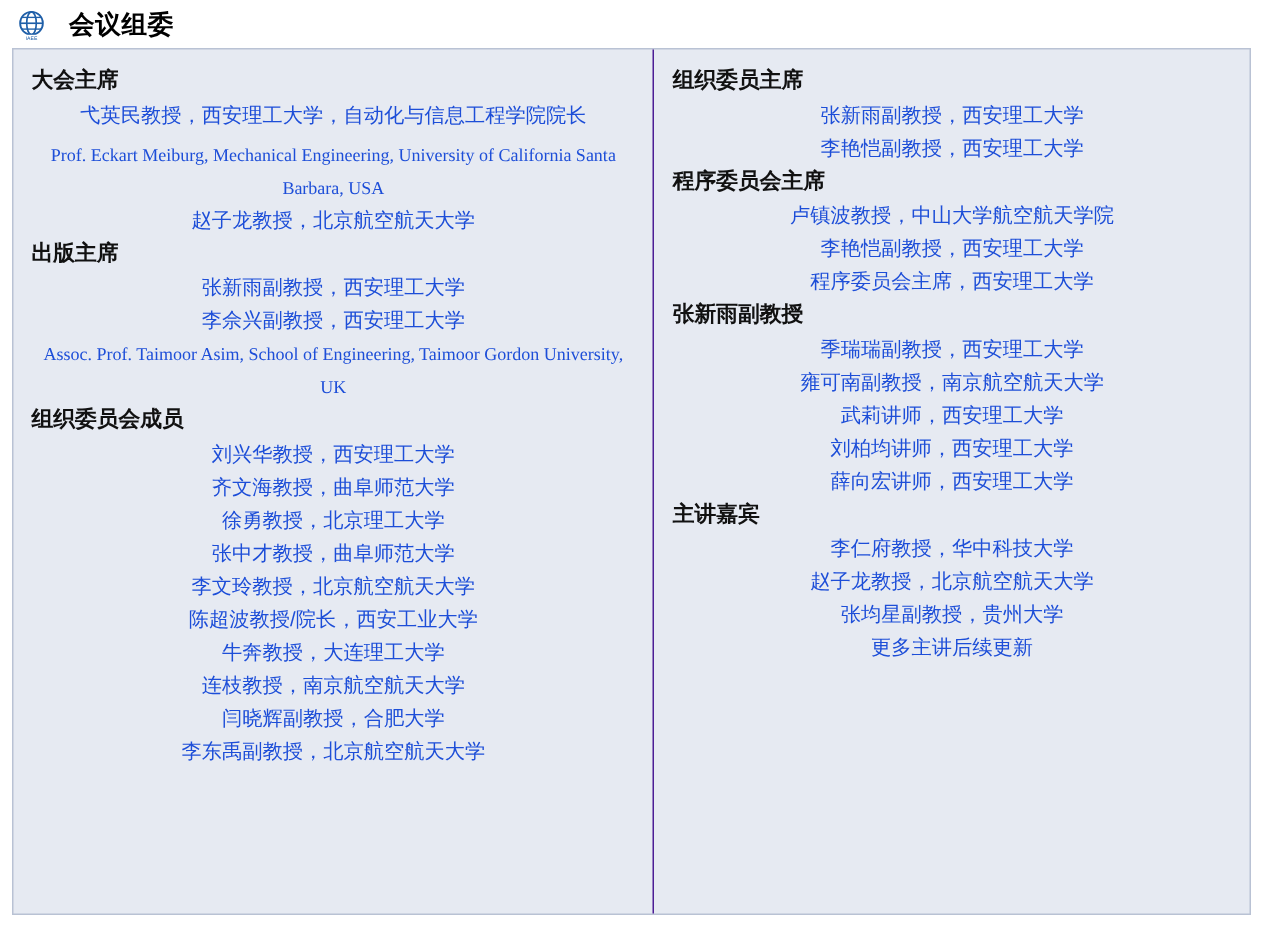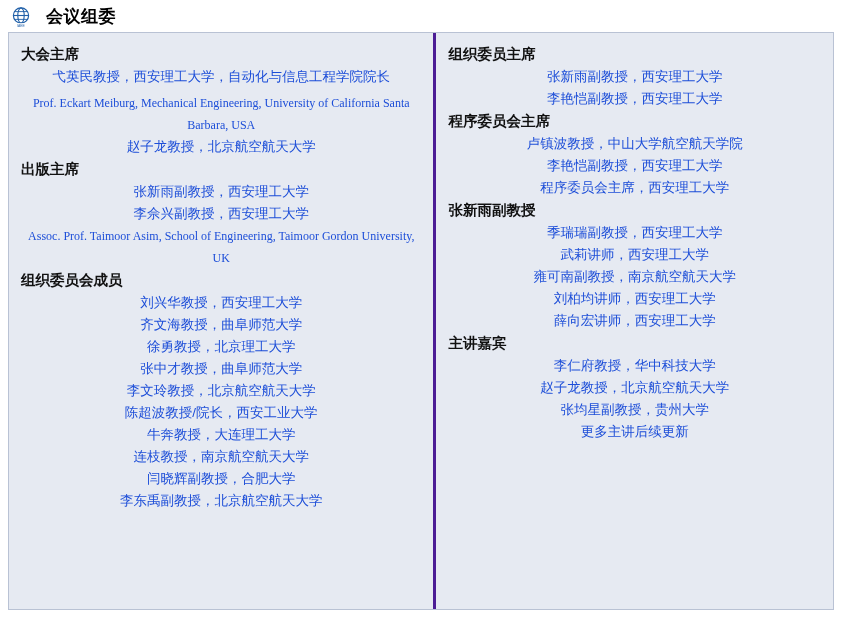--- a/index.html
+++ b/index.html
@@ -55,21 +55,21 @@
     box-sizing: border-box;
     display: flex;
   }
   .col {
     box-sizing: border-box;
     padding: 10px 12px 10px 12px;
     overflow: hidden;
   }
   .col-left {
     width: 428px;
-    border-right: 3px solid #4c1d95;
+    border-right: 1px solid #4c1d95;
   }
   .col-right {
     width: 397px;
   }
   .sec-title {
     font-size: 14.5px;
     font-weight: bold;
     line-height: 22px;
     margin: 0 0 1px 0;
     color: #111;
@@ -153,22 +153,22 @@
       <div>
         <div class="sec-title">程序委员会主席</div>
         <div class="entry">卢镇波教授，中山大学航空航天学院</div>
         <div class="entry">李艳恺副教授，西安理工大学</div>
         <div class="entry">程序委员会主席，西安理工大学</div>
       </div>
 
       <div>
         <div class="sec-title">张新雨副教授</div>
         <div class="entry">季瑞瑞副教授，西安理工大学</div>
+        <div class="entry">雍可南副教授，南京航空航天大学</div>
         <div class="entry">武莉讲师，西安理工大学</div>
-        <div class="entry">雍可南副教授，南京航空航天大学</div>
         <div class="entry">刘柏均讲师，西安理工大学</div>
         <div class="entry">薛向宏讲师，西安理工大学</div>
       </div>
 
       <div>
         <div class="sec-title">主讲嘉宾</div>
         <div class="entry">李仁府教授，华中科技大学</div>
         <div class="entry">赵子龙教授，北京航空航天大学</div>
         <div class="entry">张均星副教授，贵州大学</div>
         <div class="entry">更多主讲后续更新</div>

